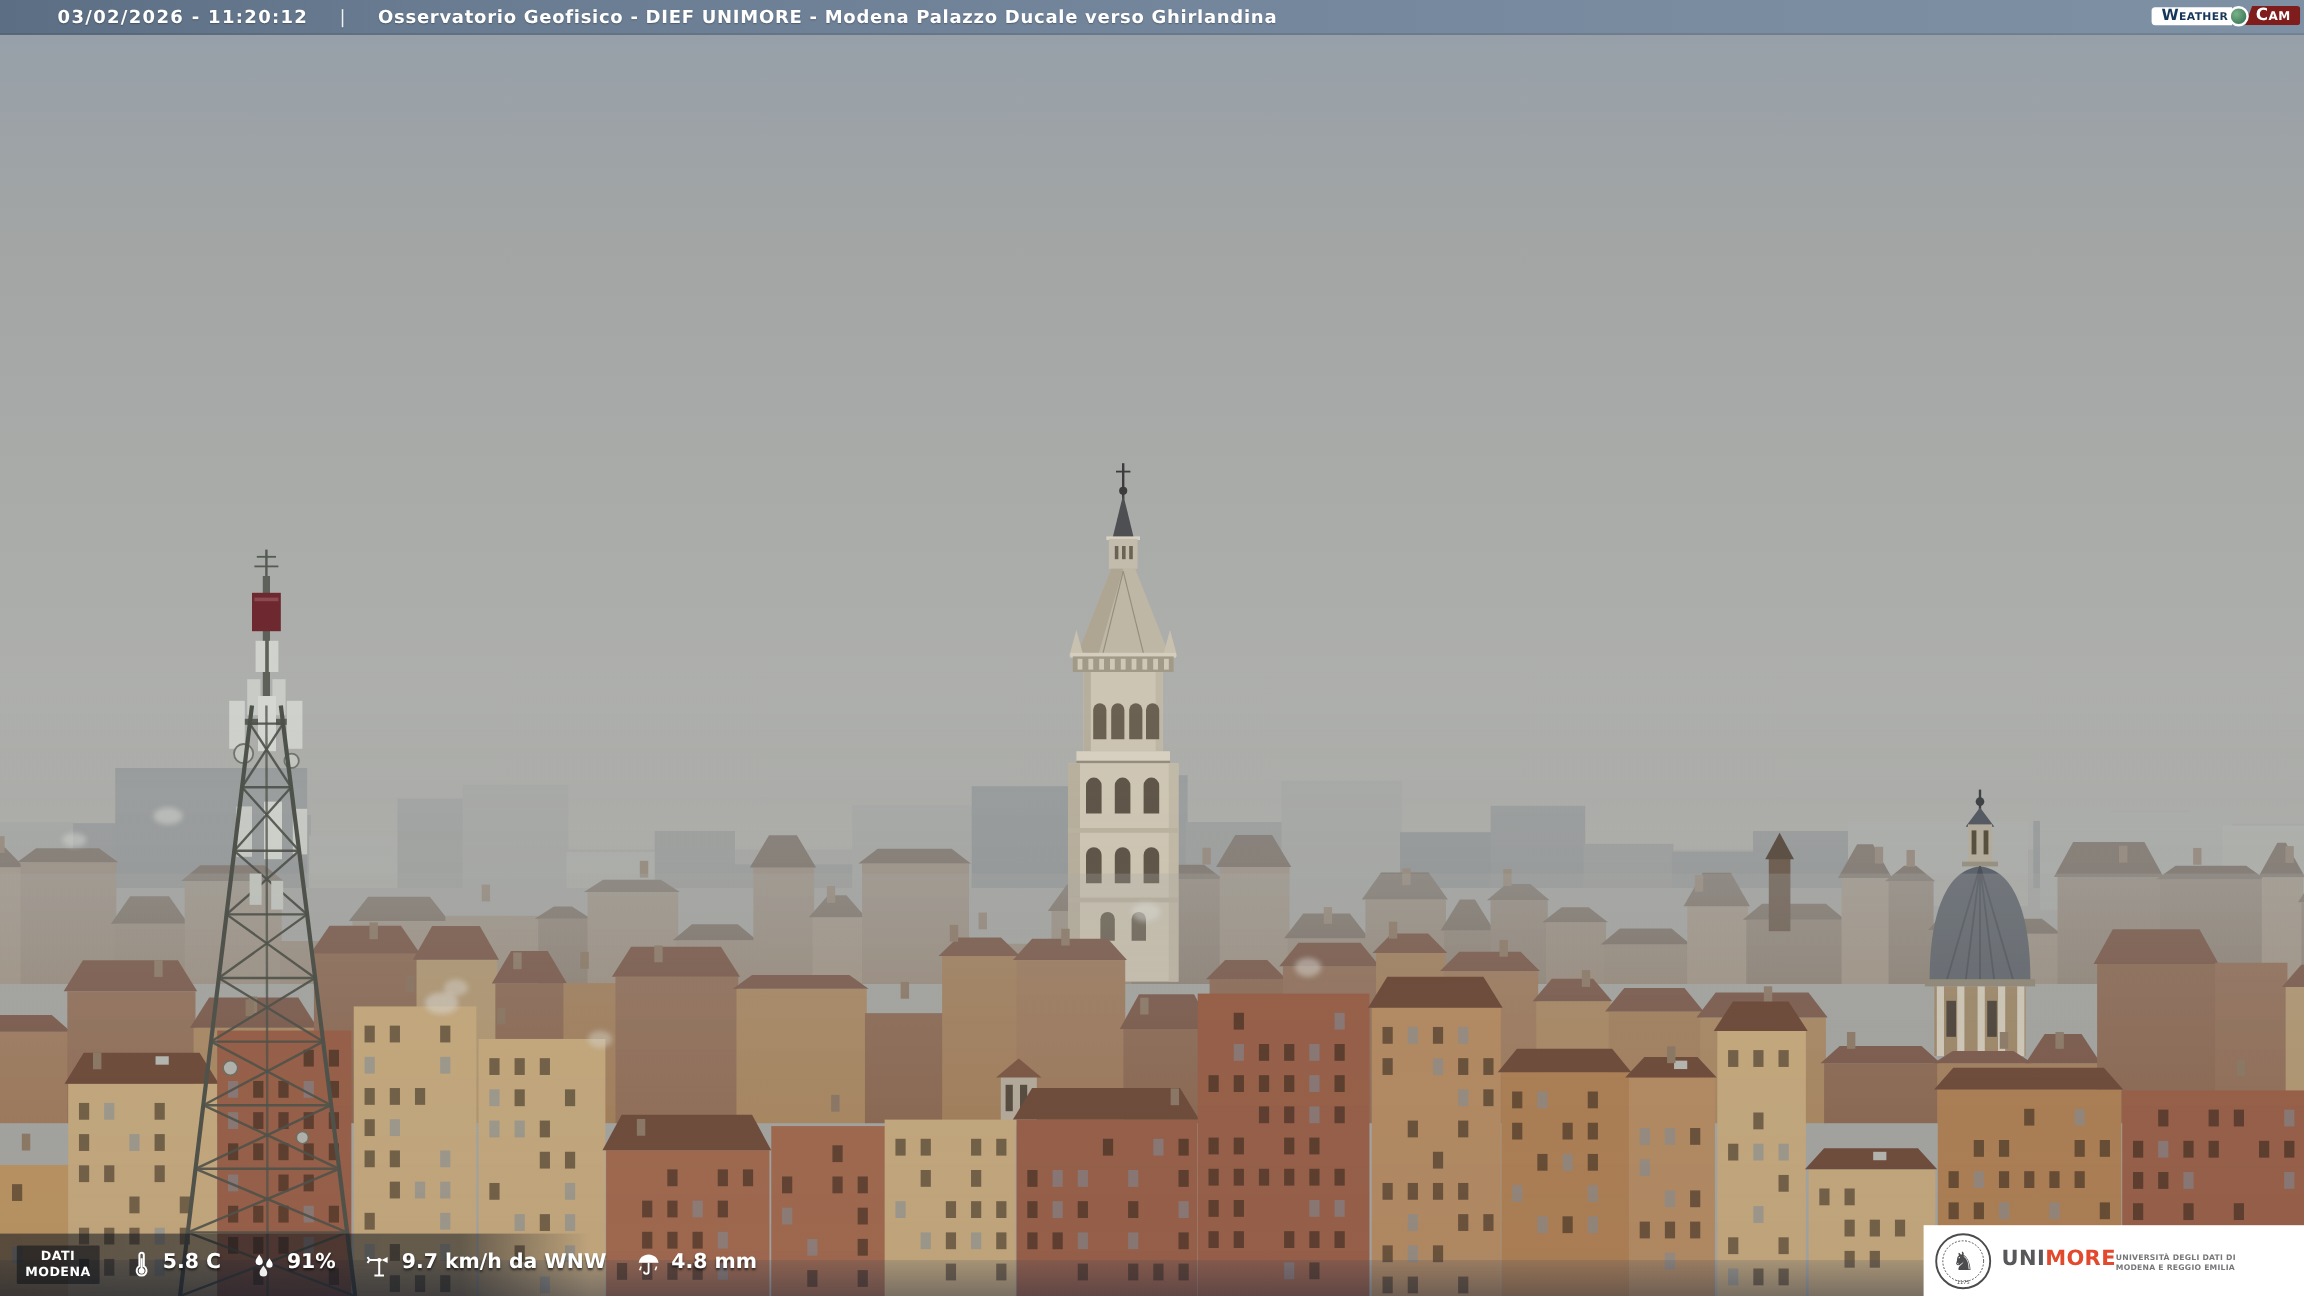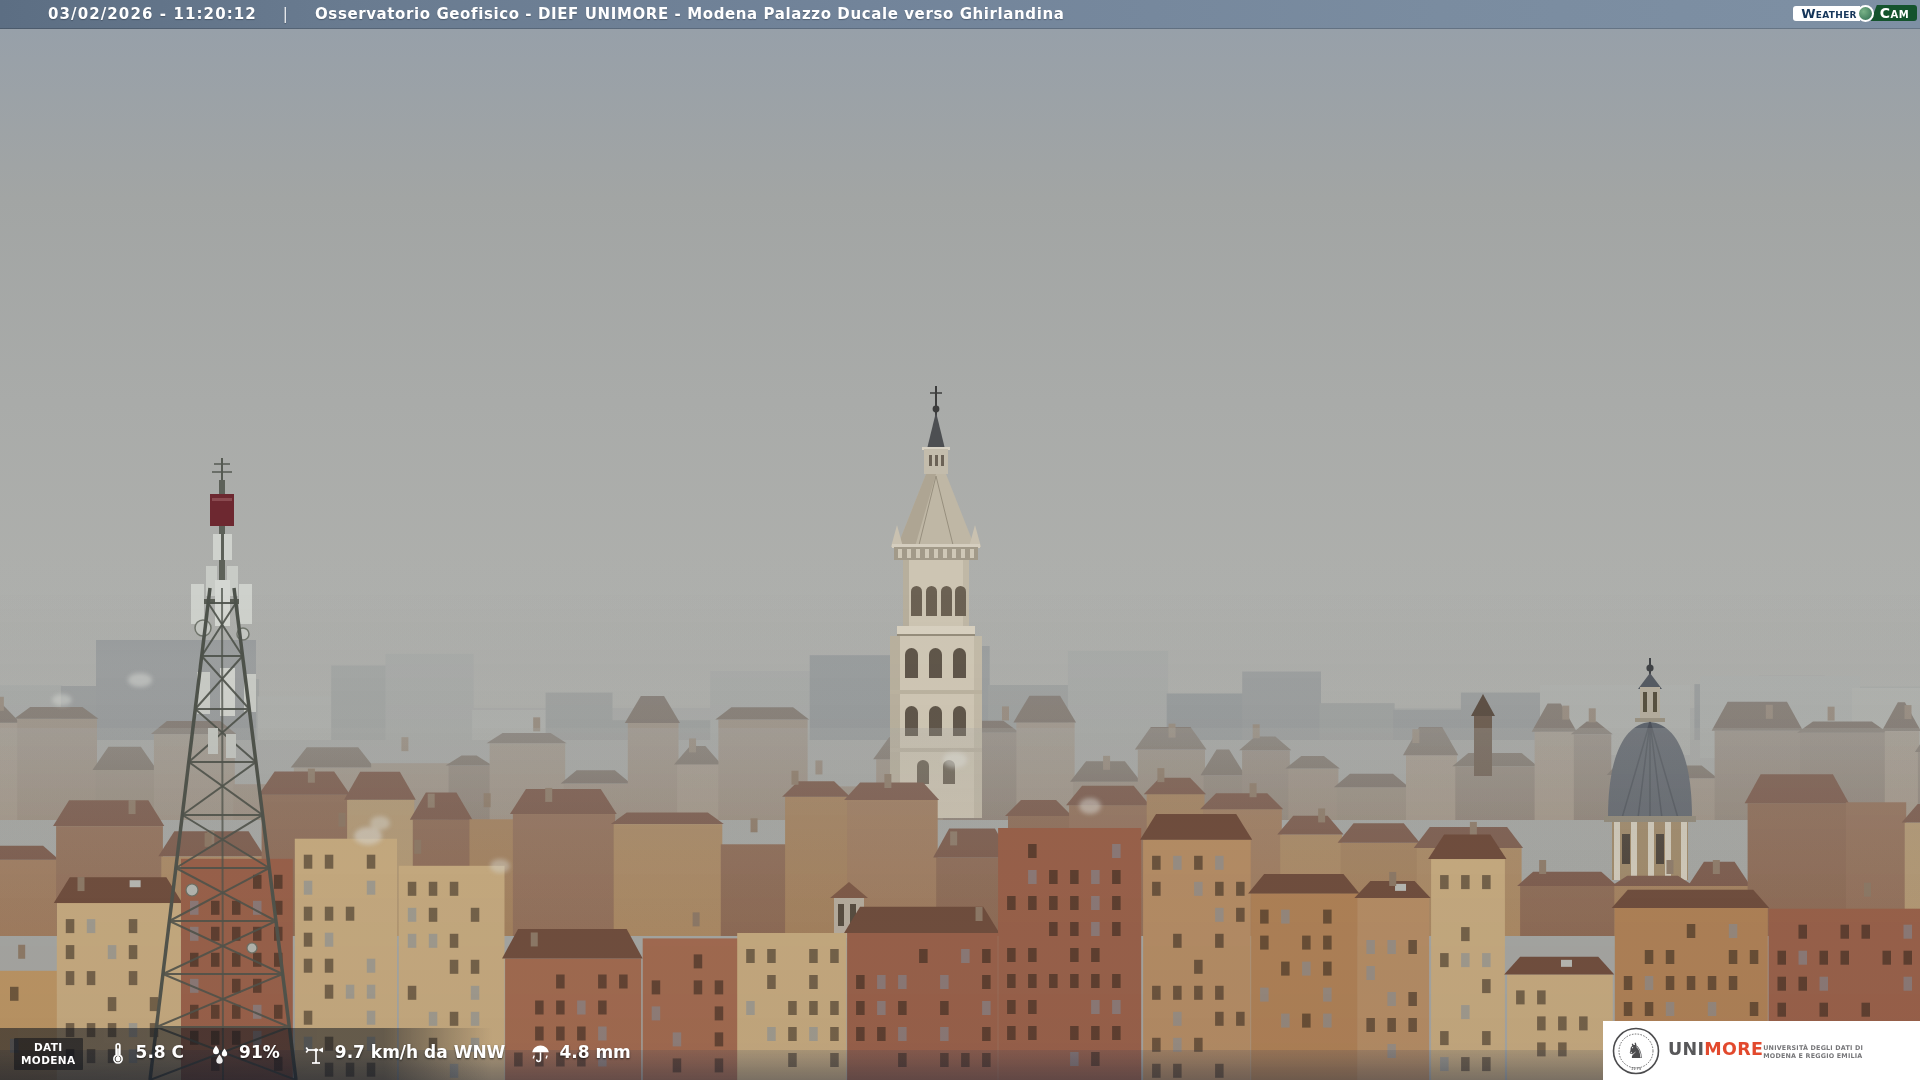--- a/index.html
+++ b/index.html
@@ -16,21 +16,21 @@
   .topbar .sep{margin:0 26px;opacity:.9;font-weight:normal;}
   .topbar .title{letter-spacing:.6px;}
 
   
   .wclogo{position:absolute;top:2px;right:3px;height:22px;z-index:6;display:flex;align-items:center;}
   .wc-left{background:#fff;color:#16365a;display:flex;align-items:center;padding:0 3px 0 8px;
            font-weight:bold;font-size:13px;font-variant:small-caps;letter-spacing:.3px;
            border-radius:3px 0 0 3px;}
   .wc-dot{width:13px;height:13px;border-radius:50%;border:2px solid #fff;align-self:center;
           background:radial-gradient(circle at 35% 35%,#79b287,#2e6b4f);margin:0 -3px;z-index:1;}
-  .wc-right{background:#14532d;color:#fff;display:flex;align-items:center;padding:0 8px 0 9px;
+  .wc-right{background:#7f1d1d;color:#fff;display:flex;align-items:center;padding:0 8px 0 9px;
             font-weight:bold;font-size:14px;font-variant:small-caps;letter-spacing:.4px;
             border-radius:0 3px 3px 0;clip-path:polygon(6px 0,100% 0,100% 100%,0 100%);}
 
   
   .photo{position:absolute;top:28px;left:0;width:1920px;height:1052px;z-index:0;}
 
   
   .bottomstrip{position:absolute;left:0;bottom:0;width:1920px;height:30px;z-index:2;
                background:linear-gradient(180deg,rgba(44,62,92,.16),rgba(26,40,64,.42));}
   .meteobar{position:absolute;left:0;bottom:0;width:492px;height:52px;z-index:3;

